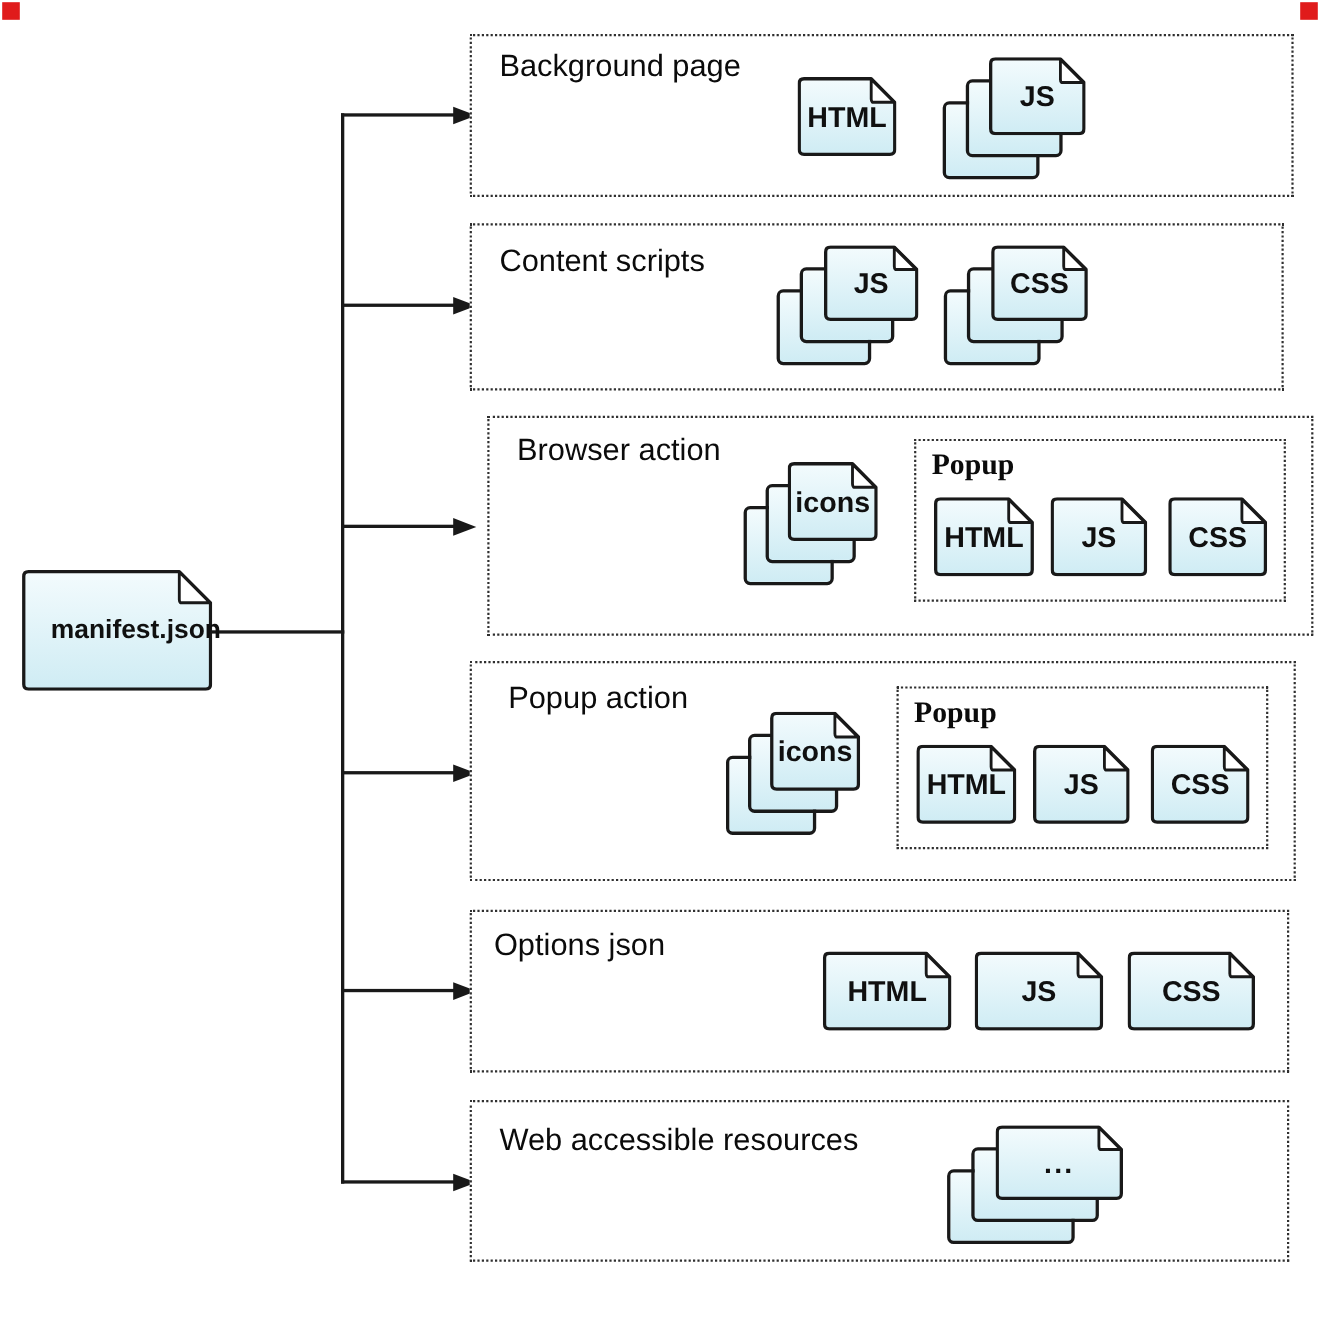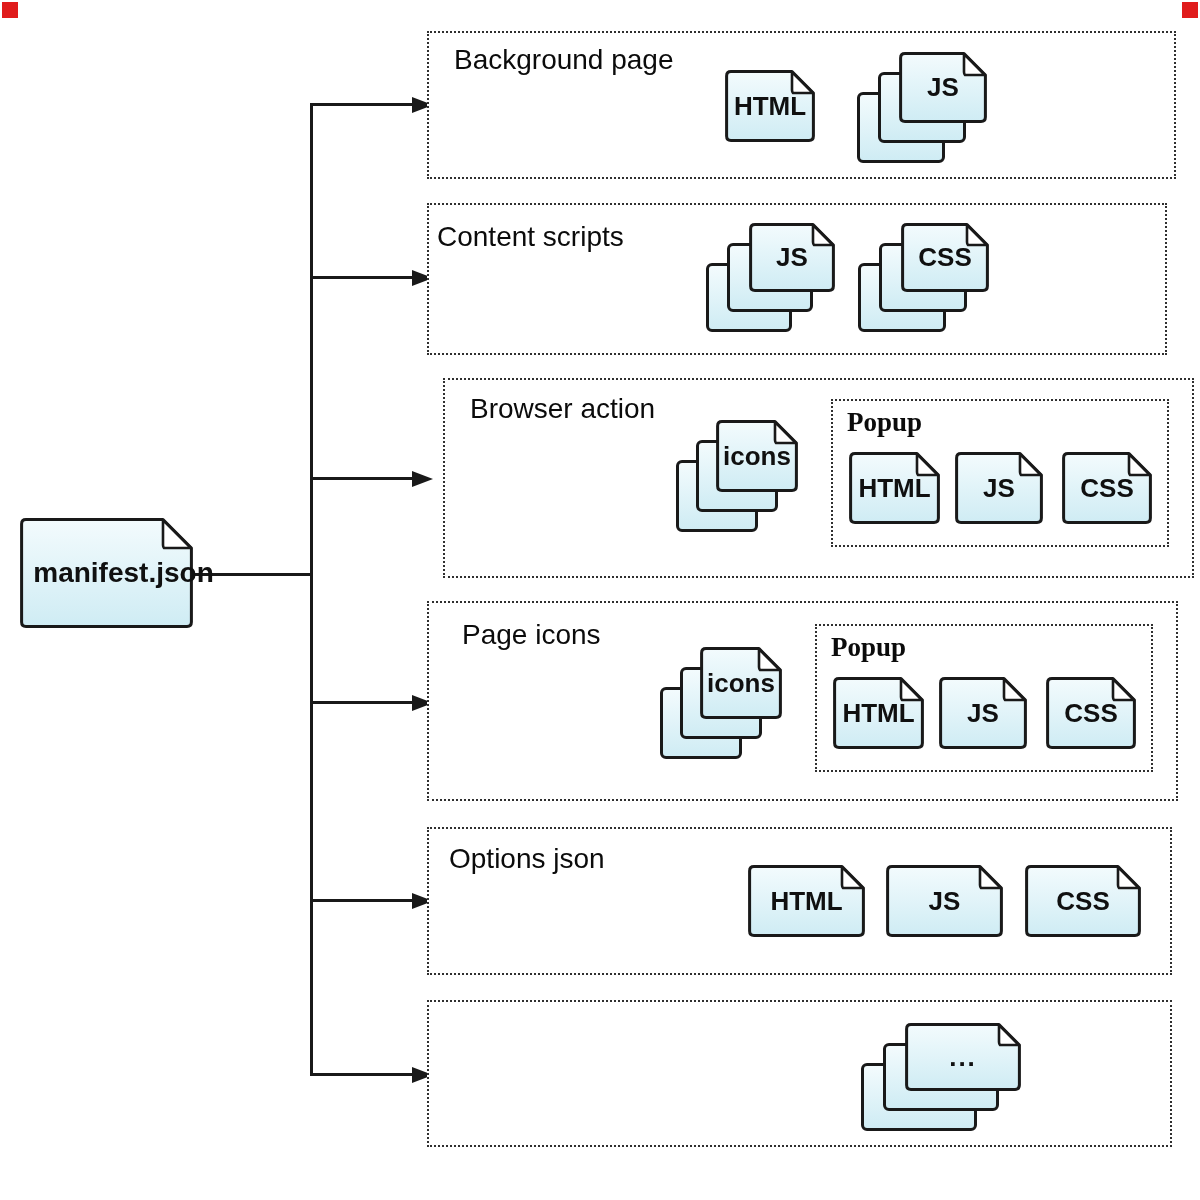--- a/index.html
+++ b/index.html
@@ -7,21 +7,21 @@
   .canvas{position:relative;width:1200px;height:1200px;background:#fff;
           font-family:"Liberation Sans",sans-serif;overflow:hidden;}
   .section{position:absolute;border:2.5px dotted #2f2f2f;box-sizing:border-box;background:#fff;}
   .section-label{position:absolute;font-size:28px;color:#0b0b0b;white-space:nowrap;}
   .popup{position:absolute;border:2.5px dotted #2f2f2f;box-sizing:border-box;}
   .popup-label{position:absolute;font-family:"Liberation Serif",serif;font-weight:bold;
                font-size:27px;color:#0b0b0b;}
   .doc{position:absolute;display:flex;align-items:center;justify-content:center;}
   .doc-svg{position:absolute;left:0;top:0;}
   .doc-label{position:relative;z-index:1;font-weight:bold;font-size:26px;color:#101010;white-space:nowrap;}
-  .manifest .doc-label{font-size:28px;margin-left:34px;}
+  .manifest .doc-label{font-size:24px;margin-left:34px;}
   .dots .doc-label{font-size:26px;letter-spacing:2px;}
   .stack{position:absolute;}
   .sheet{position:absolute;box-sizing:border-box;border:3px solid #191919;border-radius:6px;}
   .hline{position:absolute;height:3px;background:#191919;}
   .vline{position:absolute;width:3px;background:#191919;}
   .arrow{position:absolute;width:0;height:0;border-top:8px solid transparent;
          border-bottom:8px solid transparent;border-left:21px solid #191919;}
   .corner{position:absolute;width:16px;height:16px;background:#e01b1b;}
 </style>
 </head>
@@ -95,21 +95,21 @@
             </defs>
             <path d="M 6 1.6 L 65 1.6 L 86.4 23 L 86.4 65 Q 86.4 69.4 82 69.4 L 6 69.4 Q 1.6 69.4 1.6 65 L 1.6 6 Q 1.6 1.6 6 1.6 Z" fill="url(#docgrad2)" stroke="#191919" stroke-width="3" stroke-linejoin="round"></path>
             <path d="M 65 2.1 L 85.9 23 L 66 23 Q 65 22 65 20 Z" fill="#ffffff" stroke="#191919" stroke-width="2.6" stroke-linejoin="round"></path>
           </svg>
         <span class="doc-label">JS</span>
       </div>
     </div>
   </div>
 
   <div class="section" style="left:427px;top:203px;width:740px;height:152px">
-    <span class="section-label" style="left:8px;top:16px">Content scripts</span>
+    <span class="section-label" style="left:25px;top:16px">Content scripts</span>
     <div class="stack" style="left:277px;top:18px;width:129px;height:109px">
       <div class="sheet" style="left: 0px; top: 40px; width: 86px; height: 69px; background: linear-gradient(rgb(243, 251, 253), rgb(207, 236, 244)); border-color: rgb(25, 25, 25);"></div>
       <div class="sheet" style="left: 21px; top: 20px; width: 86px; height: 69px; background: linear-gradient(rgb(243, 251, 253), rgb(207, 236, 244)); border-color: rgb(25, 25, 25);"></div>
       <div class="doc" style="left:43px;top:0;width:86px;height:69px">
           <svg class="doc-svg" width="86" height="69" viewBox="0 0 86 69" aria-hidden="true">
             <defs>
               <linearGradient id="docgrad3" x1="0" y1="0" x2="0" y2="1">
                 <stop offset="0" stop-color="#f3fbfd"></stop>
                 <stop offset="1" stop-color="#cfecf4"></stop>
               </linearGradient>
@@ -196,21 +196,21 @@
             </defs>
             <path d="M 6 1.6 L 67 1.6 L 88.4 23 L 88.4 66 Q 88.4 70.4 84 70.4 L 6 70.4 Q 1.6 70.4 1.6 66 L 1.6 6 Q 1.6 1.6 6 1.6 Z" fill="url(#docgrad8)" stroke="#191919" stroke-width="3" stroke-linejoin="round"></path>
             <path d="M 67 2.1 L 87.9 23 L 68 23 Q 67 22 67 20 Z" fill="#ffffff" stroke="#191919" stroke-width="2.6" stroke-linejoin="round"></path>
           </svg>
         <span class="doc-label">CSS</span>
       </div>
     </div>
   </div>
 
   <div class="section" style="left:427px;top:601px;width:751px;height:200px">
-    <span class="section-label" style="left:33px;top:16px">Page icons</span>
+    <span class="section-label" style="left:33px;top:16px">Popup action</span>
     <div class="stack" style="left:231px;top:44px;width:122px;height:112px">
       <div class="sheet" style="left: 0px; top: 40px; width: 82px; height: 72px; background: linear-gradient(rgb(243, 251, 253), rgb(207, 236, 244)); border-color: rgb(25, 25, 25);"></div>
       <div class="sheet" style="left: 20px; top: 20px; width: 82px; height: 72px; background: linear-gradient(rgb(243, 251, 253), rgb(207, 236, 244)); border-color: rgb(25, 25, 25);"></div>
       <div class="doc" style="left:40px;top:0;width:82px;height:72px">
           <svg class="doc-svg" width="82" height="72" viewBox="0 0 82 72" aria-hidden="true">
             <defs>
               <linearGradient id="docgrad9" x1="0" y1="0" x2="0" y2="1">
                 <stop offset="0" stop-color="#f3fbfd"></stop>
                 <stop offset="1" stop-color="#cfecf4"></stop>
               </linearGradient>
@@ -302,20 +302,21 @@
             </linearGradient>
           </defs>
           <path d="M 6 1.6 L 93 1.6 L 114.4 23 L 114.4 66 Q 114.4 70.4 110 70.4 L 6 70.4 Q 1.6 70.4 1.6 66 L 1.6 6 Q 1.6 1.6 6 1.6 Z" fill="url(#docgrad15)" stroke="#191919" stroke-width="3" stroke-linejoin="round"></path>
           <path d="M 93 2.1 L 113.9 23 L 94 23 Q 93 22 93 20 Z" fill="#ffffff" stroke="#191919" stroke-width="2.6" stroke-linejoin="round"></path>
         </svg>
       <span class="doc-label">CSS</span>
     </div>
   </div>
 
   <div class="section" style="left:427px;top:1000px;width:745px;height:147px">
+    <span class="section-label" style="left:25px;top:18px">Web accessible resources</span>
     <div class="stack" style="left:432px;top:21px;width:160px;height:110px">
       <div class="sheet" style="left: 0px; top: 40px; width: 116px; height: 68px; background: linear-gradient(rgb(243, 251, 253), rgb(207, 236, 244)); border-color: rgb(25, 25, 25);"></div>
       <div class="sheet" style="left: 22px; top: 20px; width: 116px; height: 68px; background: linear-gradient(rgb(243, 251, 253), rgb(207, 236, 244)); border-color: rgb(25, 25, 25);"></div>
       <div class="doc dots" style="left:44px;top:0;width:116px;height:68px">
           <svg class="doc-svg" width="116" height="68" viewBox="0 0 116 68" aria-hidden="true">
             <defs>
               <linearGradient id="docgrad16" x1="0" y1="0" x2="0" y2="1">
                 <stop offset="0" stop-color="#f3fbfd"></stop>
                 <stop offset="1" stop-color="#cfecf4"></stop>
               </linearGradient>

